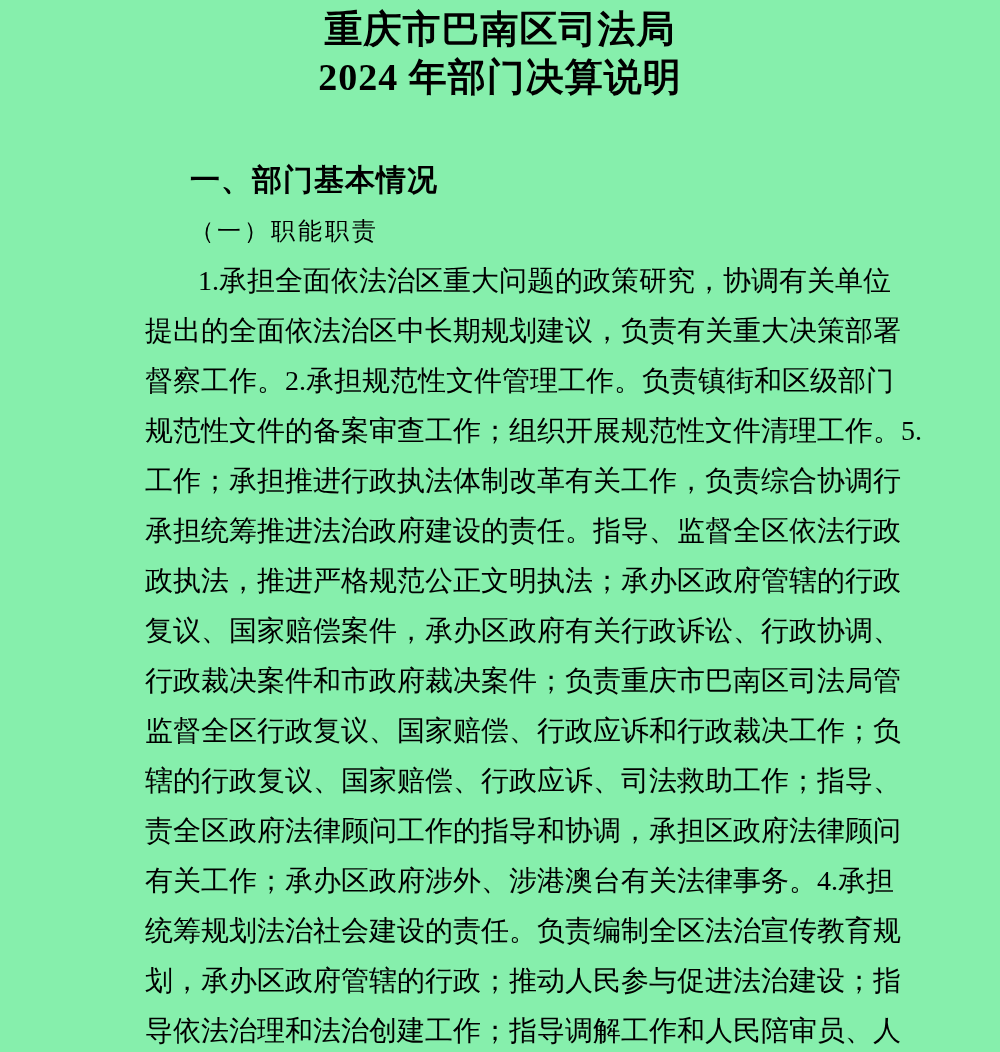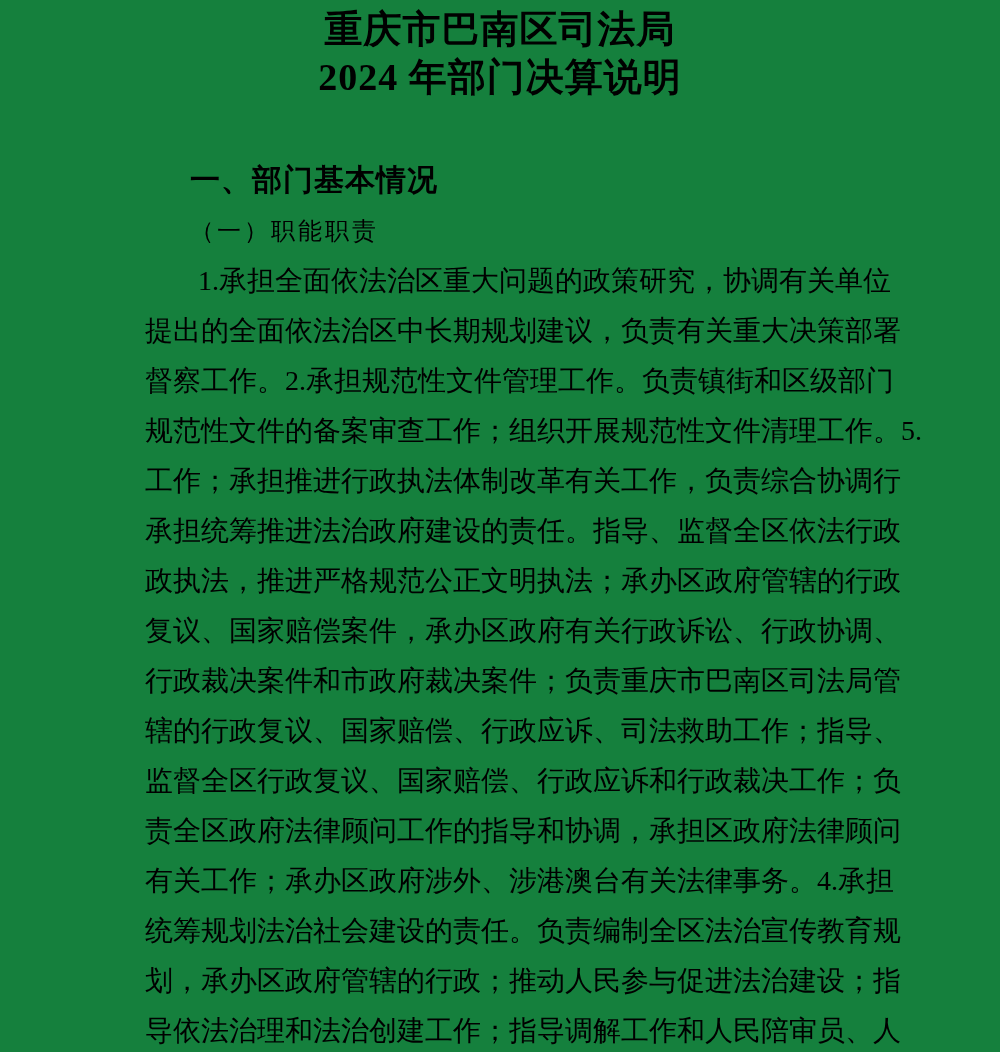--- a/index.html
+++ b/index.html
@@ -4,21 +4,21 @@
 <style>
   html, body {
     margin: 0;
     padding: 0;
     background: #ffffff;
   }
   .page {
     position: relative;
     width: 1000px;
     height: 1052px;
-    background: #15803d;
+    background: #86efac;
     color: #000000;
     overflow: hidden;
     font-family: "Liberation Serif", serif;
   }
   .doc-title {
     margin: 0;
     padding-top: 5px;
     text-align: center;
     font-family: "Liberation Serif", serif;
     font-size: 38px;
@@ -81,22 +81,22 @@
     <div class="para">
       <div class="line indent">1.承担全面依法治区重大问题的政策研究，协调有关单位</div>
       <div class="line">提出的全面依法治区中长期规划建议，负责有关重大决策部署</div>
       <div class="line">督察工作。2.承担规范性文件管理工作。负责镇街和区级部门</div>
       <div class="line">规范性文件的备案审查工作；组织开展规范性文件清理工作。5.</div>
       <div class="line">工作；承担推进行政执法体制改革有关工作，负责综合协调行</div>
       <div class="line">承担统筹推进法治政府建设的责任。指导、监督全区依法行政</div>
       <div class="line">政执法，推进严格规范公正文明执法；承办区政府管辖的行政</div>
       <div class="line">复议、国家赔偿案件，承办区政府有关行政诉讼、行政协调、</div>
       <div class="line">行政裁决案件和市政府裁决案件；负责重庆市巴南区司法局管</div>
+      <div class="line">监督全区行政复议、国家赔偿、行政应诉和行政裁决工作；负</div>
       <div class="line">辖的行政复议、国家赔偿、行政应诉、司法救助工作；指导、</div>
-      <div class="line">监督全区行政复议、国家赔偿、行政应诉和行政裁决工作；负</div>
       <div class="line">责全区政府法律顾问工作的指导和协调，承担区政府法律顾问</div>
       <div class="line">有关工作；承办区政府涉外、涉港澳台有关法律事务。4.承担</div>
       <div class="line">统筹规划法治社会建设的责任。负责编制全区法治宣传教育规</div>
       <div class="line">划，承办区政府管辖的行政；推动人民参与促进法治建设；指</div>
       <div class="line">导依法治理和法治创建工作；指导调解工作和人民陪审员、人</div>
     </div>
   </div>
 </div>
 
 </body></html>

